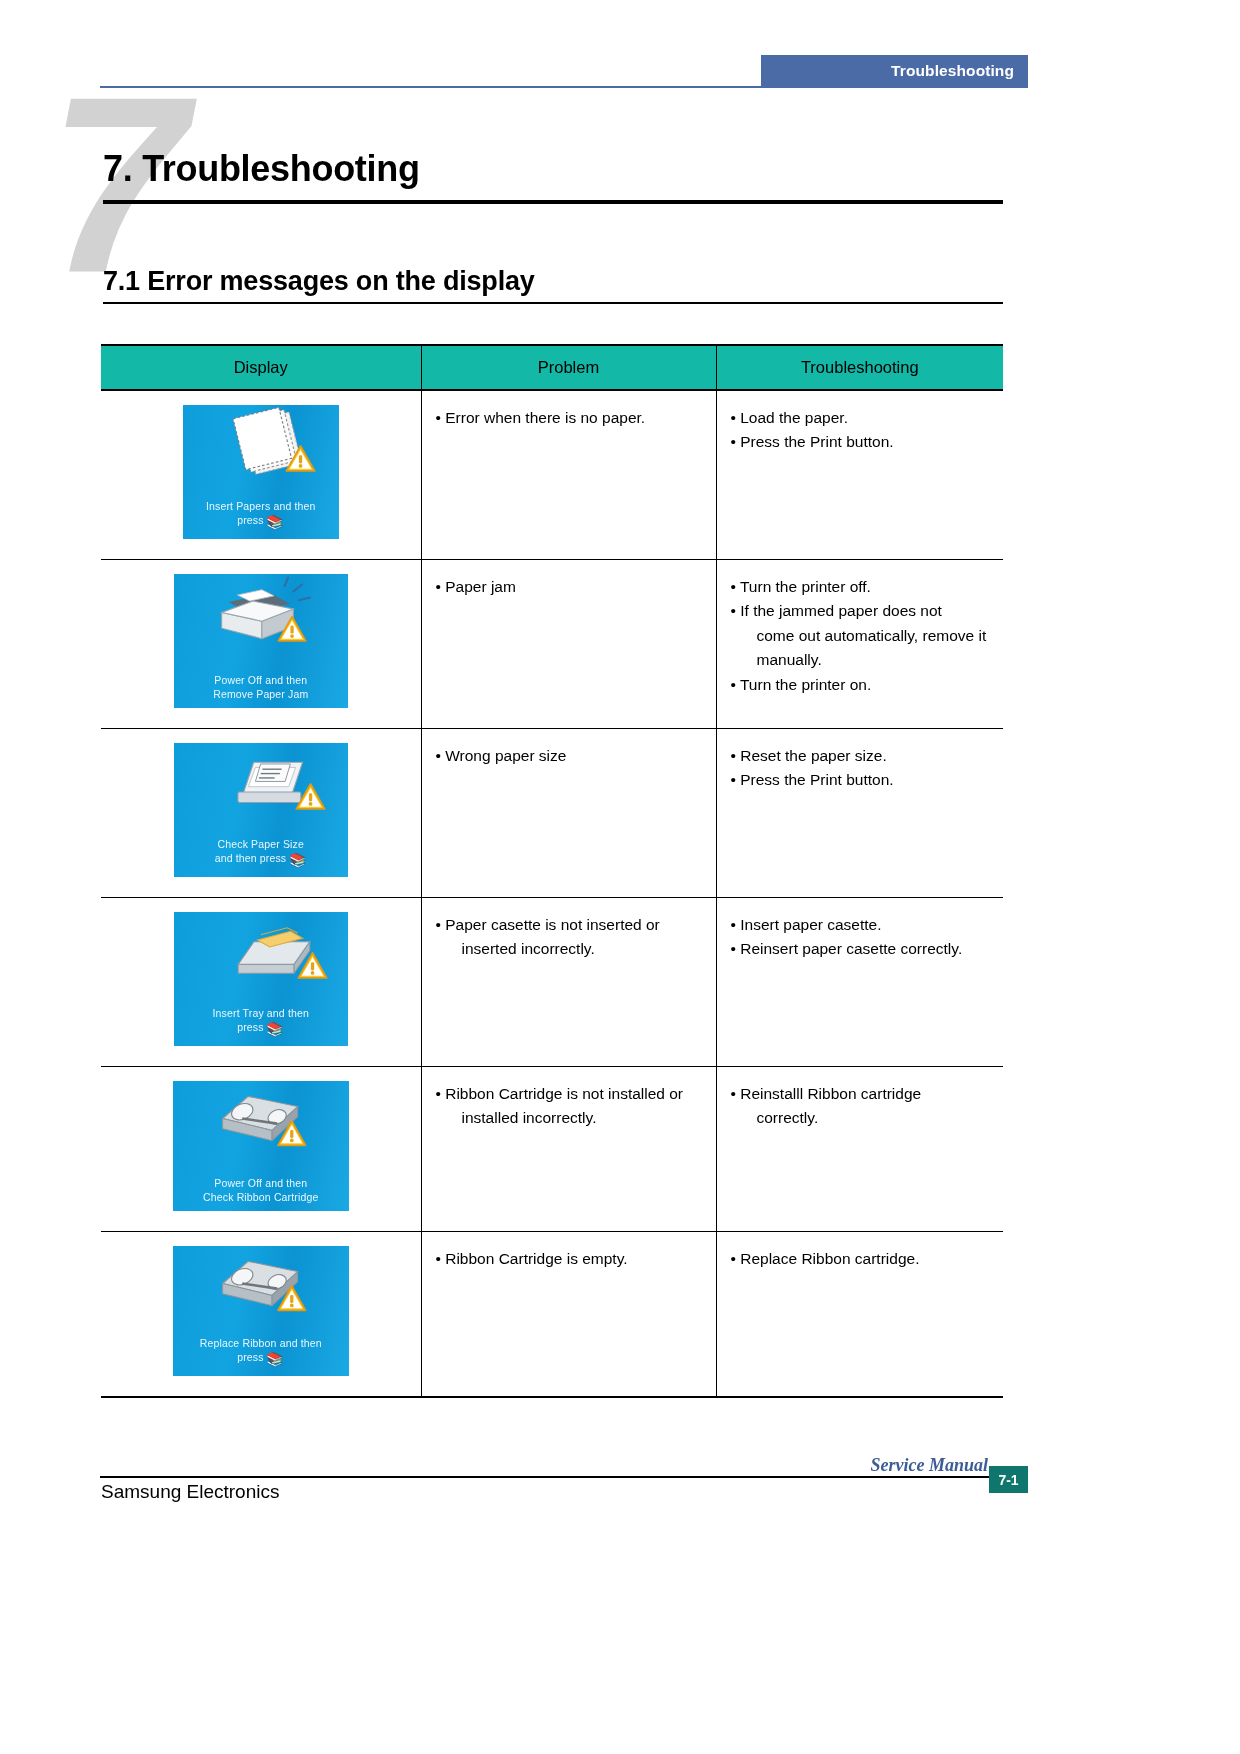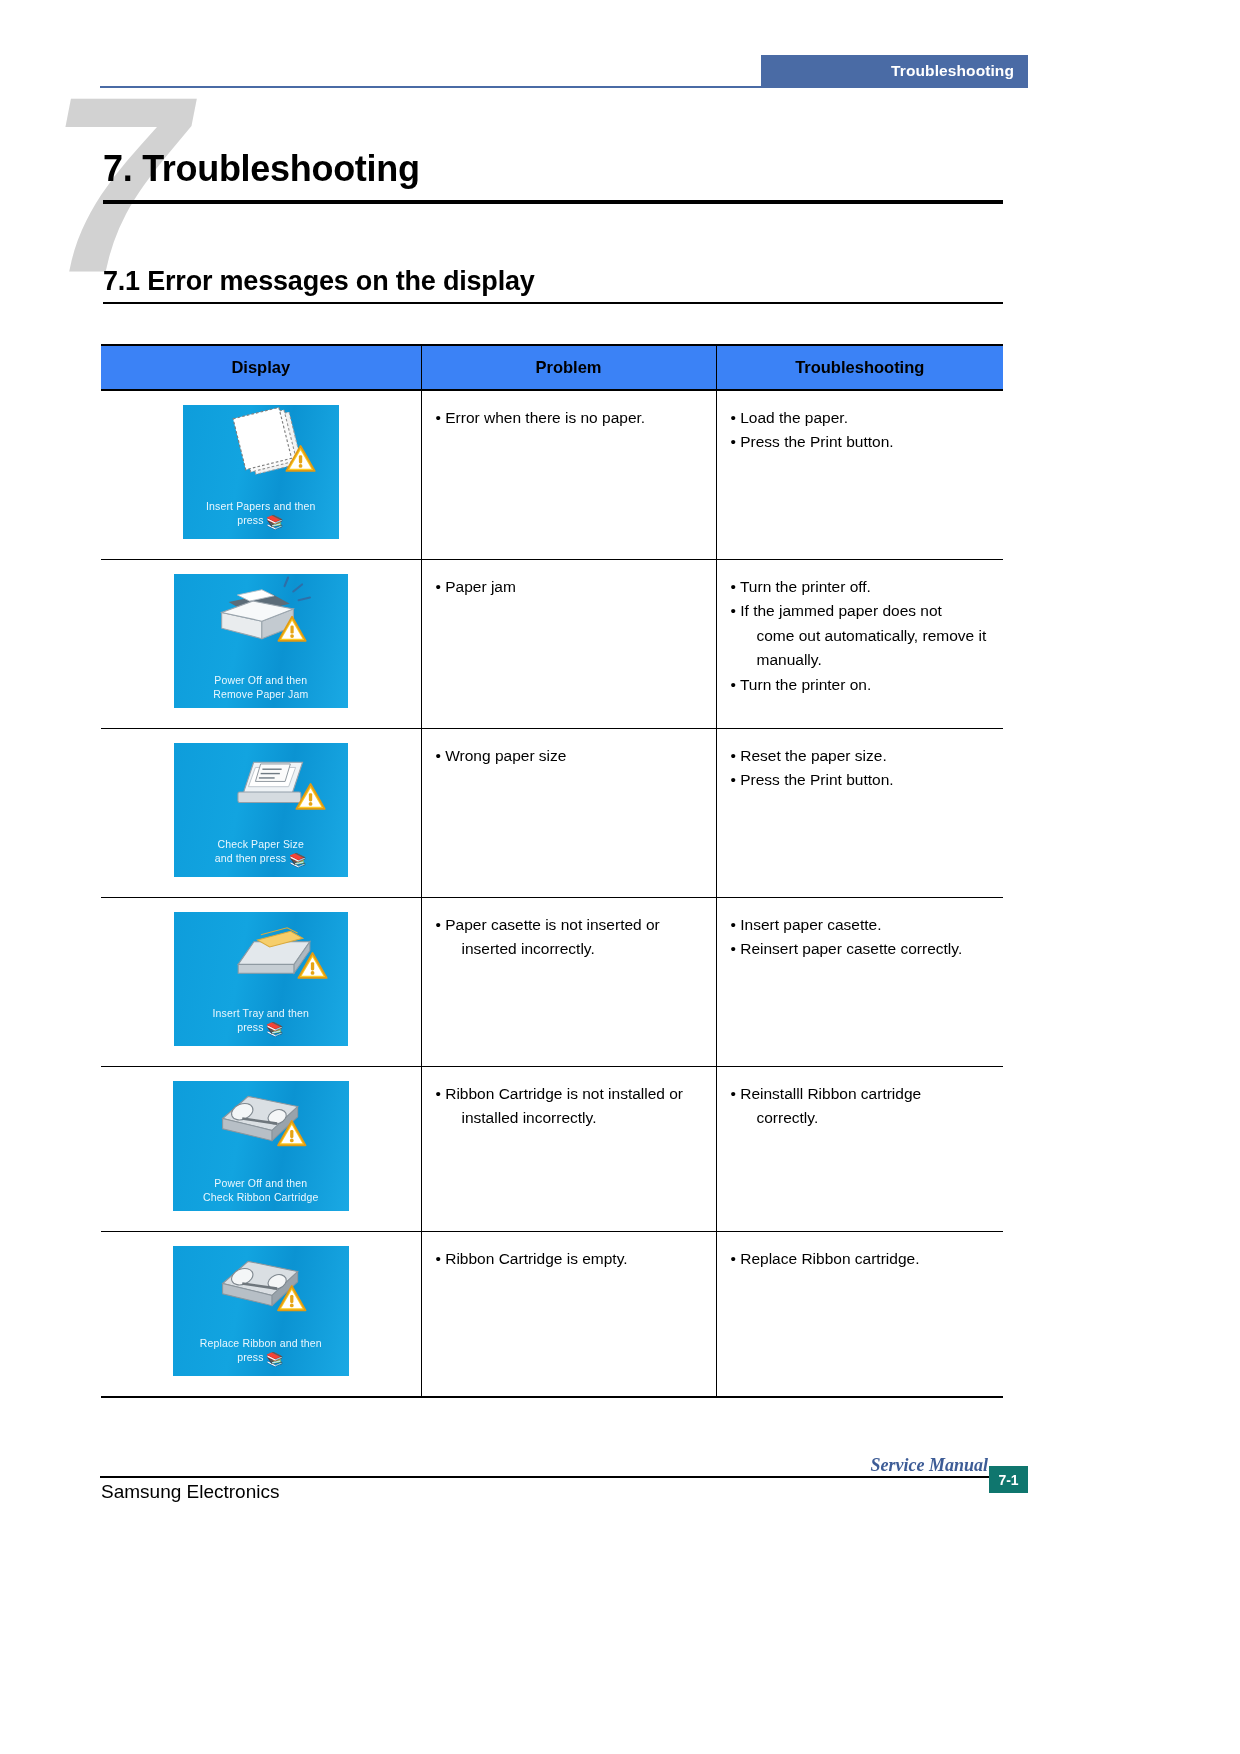--- a/index.html
+++ b/index.html
@@ -60,26 +60,26 @@
   .tbl{
     position:absolute;left:101px;top:344px;width:902px;
     border-collapse:collapse;
     table-layout:fixed;
   }
   .tbl col.c1{width:320px;}
   .tbl col.c2{width:295px;}
   .tbl col.c3{width:287px;}
 
   .tbl th{
-    background:#3b82f6;
+    background:#14b8a6;
     border-top:2px solid #000;
     border-bottom:2px solid #000;
     border-left:1px solid #000;
     border-right:1px solid #000;
-    font-size:16.5px;font-weight:bold;
+    font-size:16.5px;font-weight:normal;
     height:41px;
     text-align:center;
     vertical-align:middle;
   }
   .tbl th:first-child{border-left:none;}
   .tbl th:last-child{border-right:none;}
 
   .tbl td{
     border-bottom:1.5px solid #000;
     border-left:1px solid #000;

